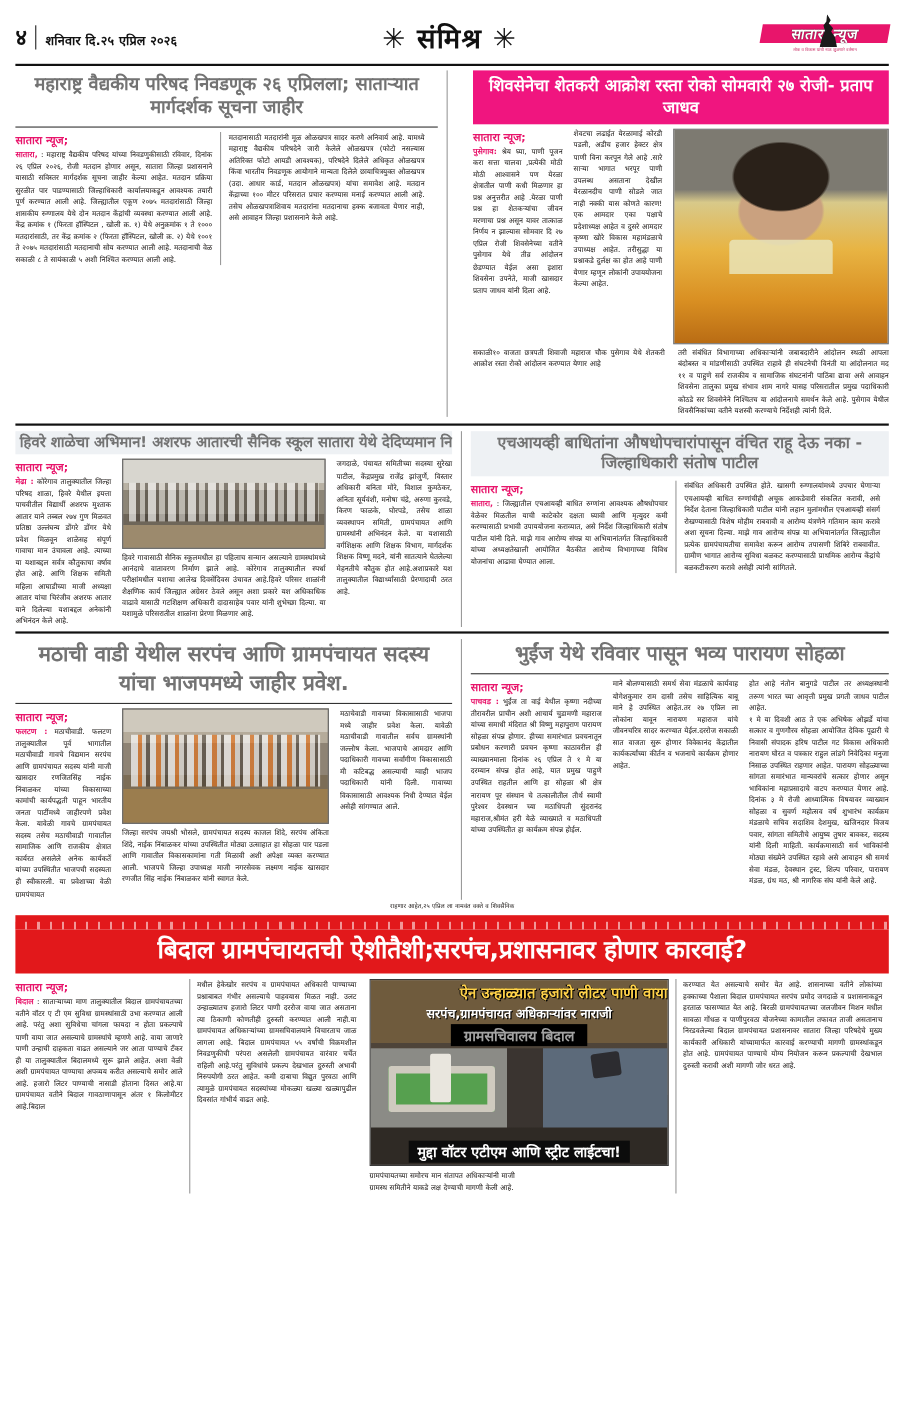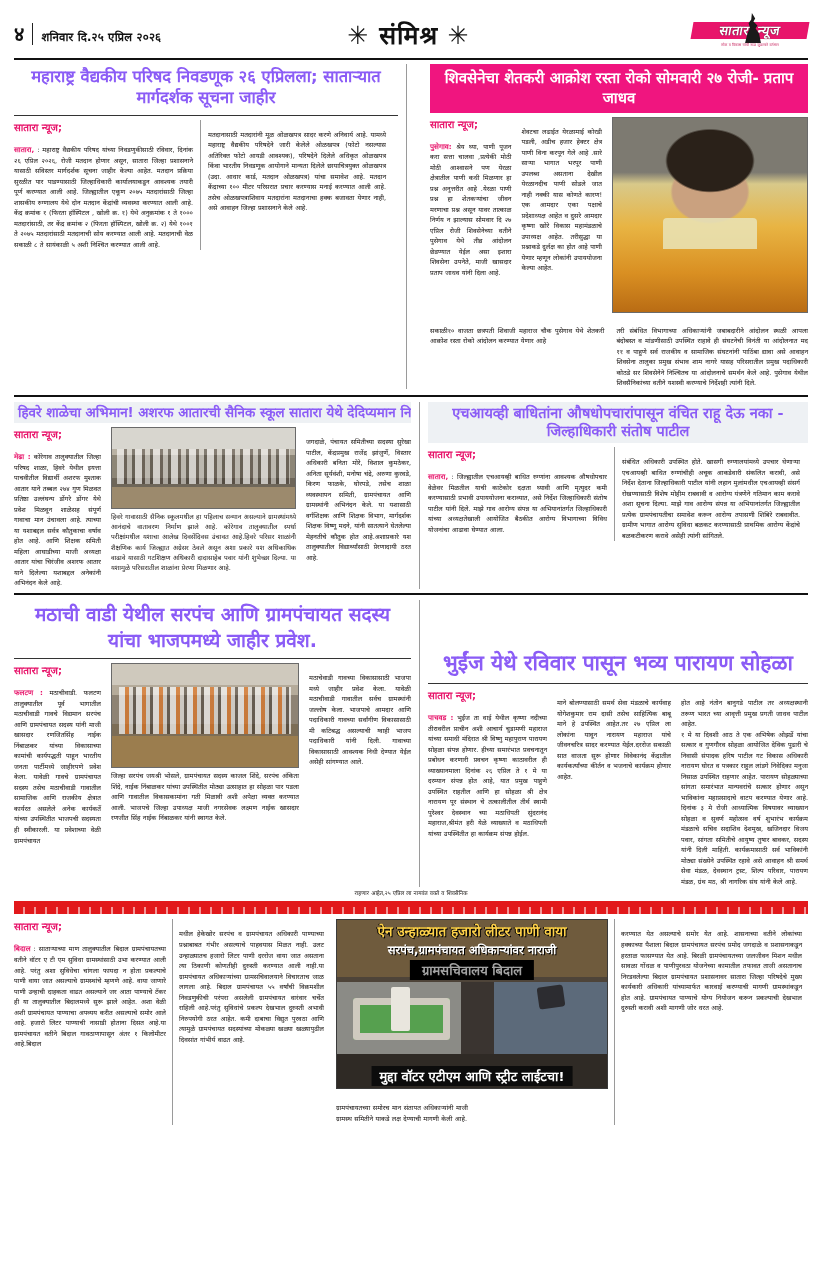--- a/index.html
+++ b/index.html
@@ -129,36 +129,35 @@
     font-weight: bold;
     color: #e8156b;
   }
   .body-txt {
     font-family: "DejaVu Sans", sans-serif;
     font-size: 6.5px;
     line-height: 1.62;
     text-align: justify;
     color: #15110f;
     word-spacing: .3px;
-    margin-top: 10px;
   }
   .caption {
     font-family: "DejaVu Sans", sans-serif;
     font-size: 6.6px;
     line-height: 1.55;
     text-align: center;
     color: #15110f;
     font-weight: bold;
   }
 
   
   .hl-plain {
     font-family: "DejaVu Sans", sans-serif;
     font-weight: bold;
-    color: #8b5cf6;
+    color: #737373;
     text-align: center;
     line-height: 1.3;
     background: #eef1f4;
     padding: 2px 4px;
     box-sizing: border-box;
   }
   .hl-pink {
     background: #f0157f;
     color: #ffffff;
     font-family: "DejaVu Sans", sans-serif;
@@ -256,21 +255,21 @@
   .promo {
     border: 1px solid #3a3a3a;
     box-sizing: border-box;
     position: relative;
     background: linear-gradient(180deg,#6f5b3d 0 34%, #4e4439 34% 62%, #2f2a25 62% 100%);
     overflow: hidden;
   }
   .promo-l1 {
     position: absolute;
     top: 2px; left: 0; right: 0;
-    text-align: center;
+    text-align: right;
     font-family: "DejaVu Sans", sans-serif;
     font-weight: bold;
     font-size: 13.5px;
     color: #ffd24a;
     text-shadow: 1px 1px 0 #000, -1px 0 0 #000;
   }
   .promo-l2 {
     position: absolute;
     top: 22px; left: 0; right: 0;
     text-align: center;
@@ -454,21 +453,21 @@
           <div class="photo photo-bjp" style="width:188px; height:105px;"></div>
           <div class="body-txt" style="margin-top:3px;">जिल्हा सरपंच जयश्री भोसले, ग्रामपंचायत सदस्य काजल शिंदे, सरपंच अंकिता शिंदे, नाईक निंबाळकर यांच्या उपस्थितीत मोठ्या उत्साहात हा सोहळा पार पडला आणि गावातील विकासकामांना गती मिळावी अशी अपेक्षा व्यक्त करण्यात आली. भाजपचे जिल्हा उपाध्यक्ष माजी नगरसेवक लक्ष्मण नाईक खासदार रणजीत सिंह नाईक निंबाळकर यांनी स्वागत केले.</div>
         </div>
         <div class="col" style="width:107px; padding-left:5px;">
           <div class="body-txt">मठाचेवाडी गावच्या विकासासाठी भाजपा मध्ये जाहीर प्रवेश केला. यावेळी मठाचीवाडी गावातील सर्वच ग्रामस्थांनी जल्लोष केला. भाजपाचे आमदार आणि पदाधिकारी गावच्या सर्वांगीण विकासासाठी मी कटिबद्ध असल्याची ग्वाही भाजप पदाधिकारी यांनी दिली. गावाच्या विकासासाठी आवश्यक निधी देण्यात येईल असेही सांगण्यात आले.</div>
         </div>
       </div>
     </div>
 
     <div class="col vsep" style="width:389px; padding-left:8px;">
-      <div class="hl-plain" style="font-size:21px; background:transparent; padding:2px 0 4px 0;margin-top:48px;">भुईंज येथे रविवार पासून भव्य पारायण सोहळा</div>
+      <div class="hl-plain" style="font-size:18px; background:transparent; padding:2px 0 4px 0;">भुईंज येथे रविवार पासून भव्य पारायण सोहळा</div>
       <div class="hr-thin" style="margin:2px 0 4px 0;"></div>
       <div class="cols">
         <div class="col" style="width:124px; padding-right:5px;">
           <div class="byline">सातारा न्यूज;</div>
           <div class="body-txt"><span class="dateline">पाचवड :</span> <span>भुईंज ता वाई येथील कृष्णा नदीच्या तीरावरील प्राचीन अशी आचार्य चुडामणी महाराज यांच्या समाधी मंदिरात श्री विष्णु महापुराण पारायण सोहळा संपन्न होणार. हीच्या समारंभात प्रवचनातून प्रबोधन करणारी प्रवचन कृष्णा काठावरील ही व्याख्यानमाला दिनांक २६ एप्रिल ते १ मे या दरम्यान संपन्न होत आहे, यात प्रमुख पाहुणे उपस्थित राहतील आणि हा सोहळा श्री क्षेत्र नारायण पूर संस्थान चे तत्कालीतील तीर्थ स्वामी पुरेश्वर देवस्थान च्या मठाधिपती सुंदरानंद महाराज,श्रीमंत हरी येळे व्याख्याते व मठाधिपती यांच्या उपस्थितीत हा कार्यक्रम संपन्न होईल.</span></div>
         </div>
         <div class="col" style="width:124px; padding:0 5px;">
           <div class="body-txt">माने बोलण्यासाठी समर्थ सेवा मंडळाचे कार्यवाह योगेशकुमार राम दासी तसेच साहित्यिक बाबू माने हे उपस्थित आहेत.तर २७ एप्रिल ला लोकांना यावून नारायण महाराज यांचे जीवनचरित्र सादर करण्यात येईल.दररोज सकाळी सात वाजता सुरू होणार विवेकानंद केंद्रातील कार्यकर्त्यांच्या कीर्तन व भजनाचे कार्यक्रम होणार आहेत.</div>
         </div>
         <div class="col" style="width:132px; padding-left:5px;">
@@ -476,20 +475,21 @@
 १ मे या दिवशी आठ ते एक अभिषेक ओझर्डे यांचा सत्कार व गुणगौरव सोहळा आयोजित देविक पूढारी चे निवासी संपादक हरिष पाटील गट विकास अधिकारी नारायण घोरत व पत्रकार राहुल लांडगे निवेदिका मनुजा निसाळ उपस्थित राहणार आहेत. पारायण सोहळ्याच्या सांगता समारंभात मान्यवरांचे सत्कार होणार असून भाविकांना महाप्रसादाचे वाटप करण्यात येणार आहे. दिनांक ३ मे रोजी आध्यात्मिक विषयावर व्याख्यान सोहळा व सुवर्ण महोत्सव वर्ष शुभारंभ कार्यक्रम मंडळाचे सचिव सदाशिव देशमुख, खजिनदार विजय पवार, सांगता समितीचे आयुष्य तुषार बावकर, सदस्य यांनी दिली माहिती. कार्यक्रमासाठी सर्व भाविकांनी मोठ्या संख्येने उपस्थित रहावे असे आवाहन श्री समर्थ सेवा मंडळ, देवस्थान ट्रस्ट, शिल्प परिवार, पारायण मंडळ, ग्रंथ मठ, श्री नागरिक संघ यांनी केले आहे.</div>
         </div>
       </div>
     </div>
   </div>
 
   <div class="body-txt" style="text-align:center; font-size:5.6px; margin-top:2px;">राहणार आहेत,२५ एप्रिल ला नामवंत वक्ते व शिवसैनिक</div>
 
   <div style="margin-top:3px;">
     <div class="banner-top-strip"></div>
+    <div class="hl-red-banner">बिदाल ग्रामपंचायतची ऐशीतैशी;सरपंच,प्रशासनावर होणार कारवाई?</div>
 
     <div class="cols" style="margin-top:5px;">
       <div class="col" style="width:158px; padding-right:6px;">
         <div class="byline">सातारा न्यूज;</div>
         <div class="body-txt"><span class="dateline">बिदाल</span> <span>: सातार्‍याच्या माण तालुक्यातील बिदाल ग्रामपंचायतच्या वतीने वॉटर ए टी एम सुविधा ग्रामस्थांसाठी उभा करण्यात आली आहे. परंतु अशा सुविधेचा चांगला फायदा न होता प्रकल्पाचे पाणी वाया जात असल्याचे ग्रामस्थांचे म्हणणे आहे. वाया जाणारे पाणी उन्हाची दाहकता वाढत असल्याने जर आता पाण्याचे टँकर ही या तालुक्यातील बिदालमध्ये सुरू झाले आहेत. अशा वेळी अशी ग्रामपंचायत पाण्याचा अपव्यय करीत असल्याचे समोर आले आहे. हजारो लिटर पाण्याची नासाडी होताना दिसत आहे.या ग्रामपंचायत वतीने बिदाल गावठाणापासून अंतर १ किलोमीटर आहे.बिदाल</span></div>
       </div>
       <div class="col vsep" style="width:158px; padding:0 6px;">
         <div class="body-txt">मधील हेकेखोर सरपंच व ग्रामपंचायत अधिकारी पाण्याच्या प्रश्नाबाबत गंभीर असल्याचे पाहवयास मिळत नाही. उलट उन्हाळ्यातच हजारो लिटर पाणी दररोज वाया जात असताना त्या ठिकाणी कोणतीही दुरुस्ती करण्यात आली नाही.या ग्रामपंचायत अधिकाऱ्यांच्या ग्रामसचिवालयाने विचारताच जाळ लागला आहे. बिदाल ग्रामपंचायत ५५ वर्षांची विक्रमशील निवडणुकीची परंपरा असलेली ग्रामपंचायत वारंवार चर्चेत राहिली आहे.परंतु सुविधांचे प्रकल्प देखभाल दुरुस्ती अभावी निरुपयोगी ठरत आहेत. कमी दाबाचा विद्युत पुरवठा आणि त्यामुळे ग्रामपंचायत सदस्यांच्या मोकळ्या खळ्या खळ्यापुढील दिवसांत गांभीर्य वाढत आहे.</div>
       </div>
       <div class="col" style="width:284px; padding:0 6px;">

